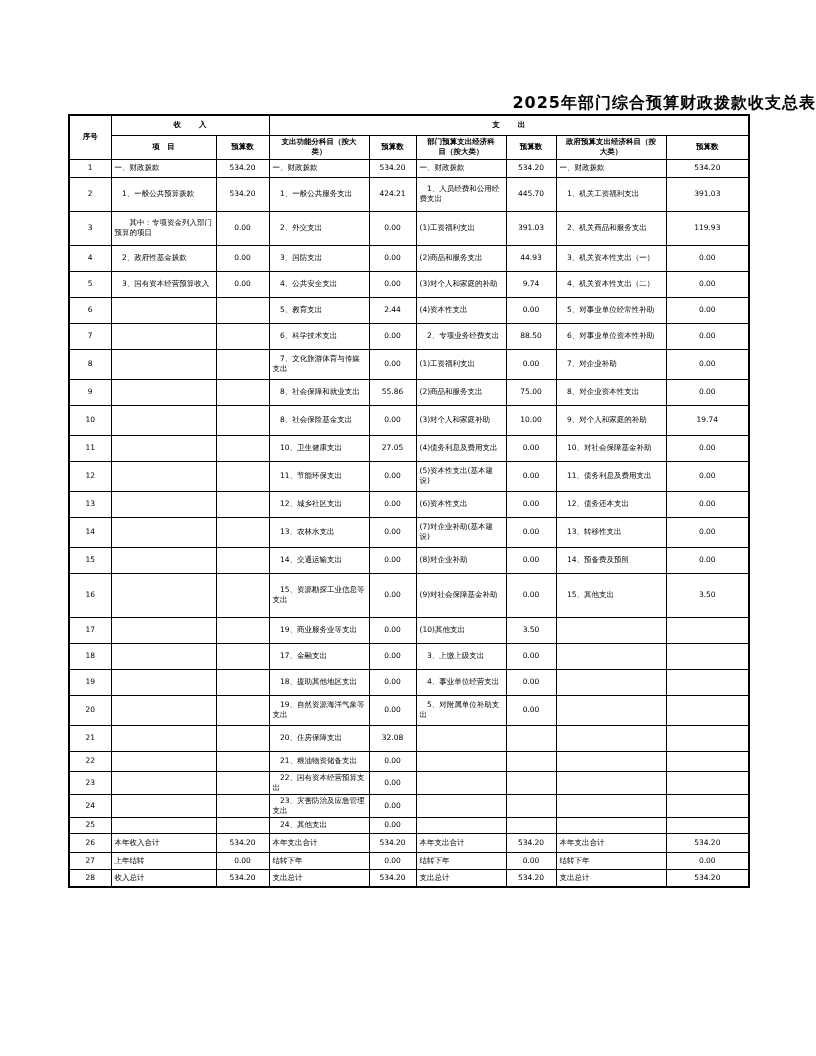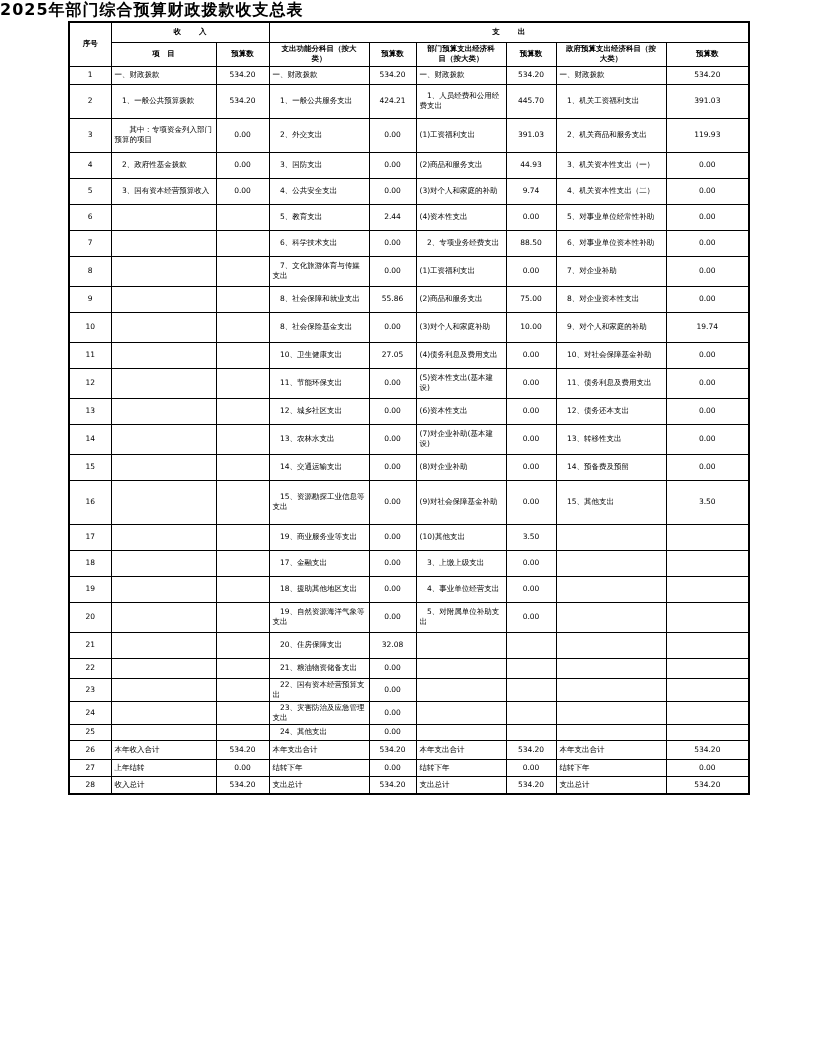--- a/index.html
+++ b/index.html
@@ -5,21 +5,22 @@
   html,body { margin:0; padding:0; background:#ffffff; }
   .page {
     position:relative;
     width:816px; height:1056px;
     background:#ffffff;
     font-family:"DejaVu Sans", sans-serif;
     color:#000;
     overflow:hidden;
   }
   .title {
-    text-align:left;
+    padding-top:93px;
+    text-align:right;
     font-size:16px;
     font-weight:bold;
     letter-spacing:1px;
   }
   .meta {
     width:680px;
     margin:16px 0 2px 68px;
     display:flex;
     justify-content:space-between;
     align-items:flex-end;

